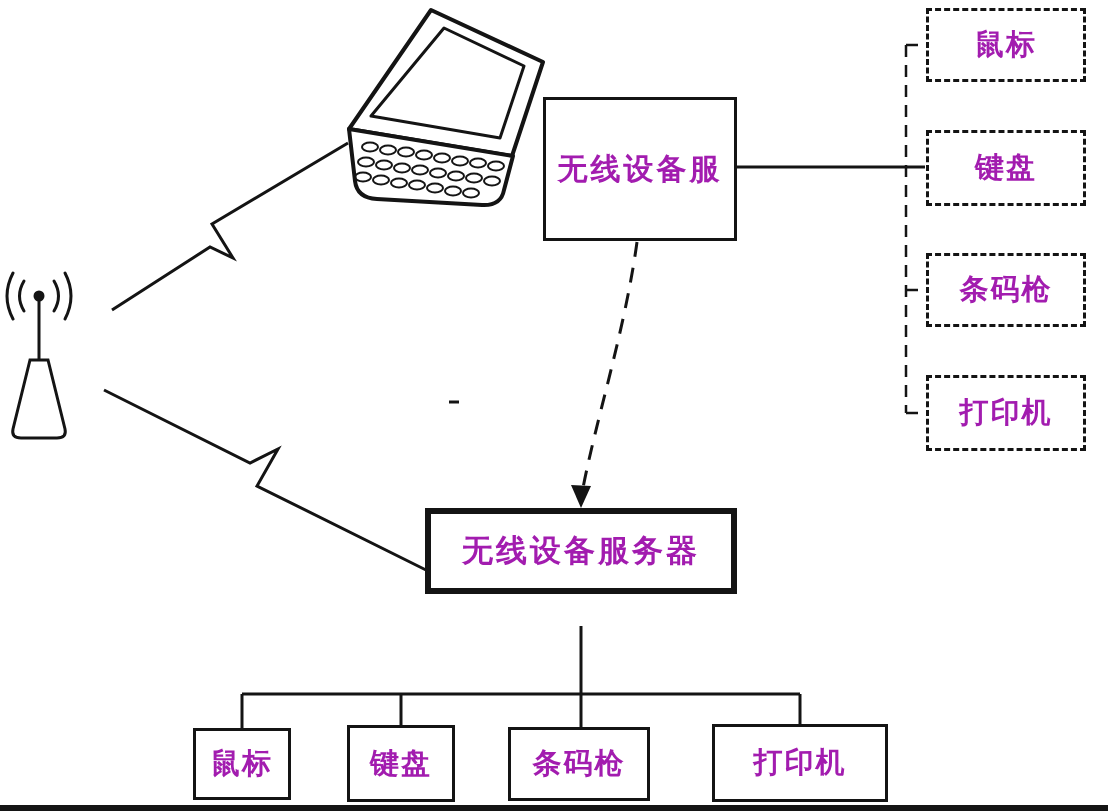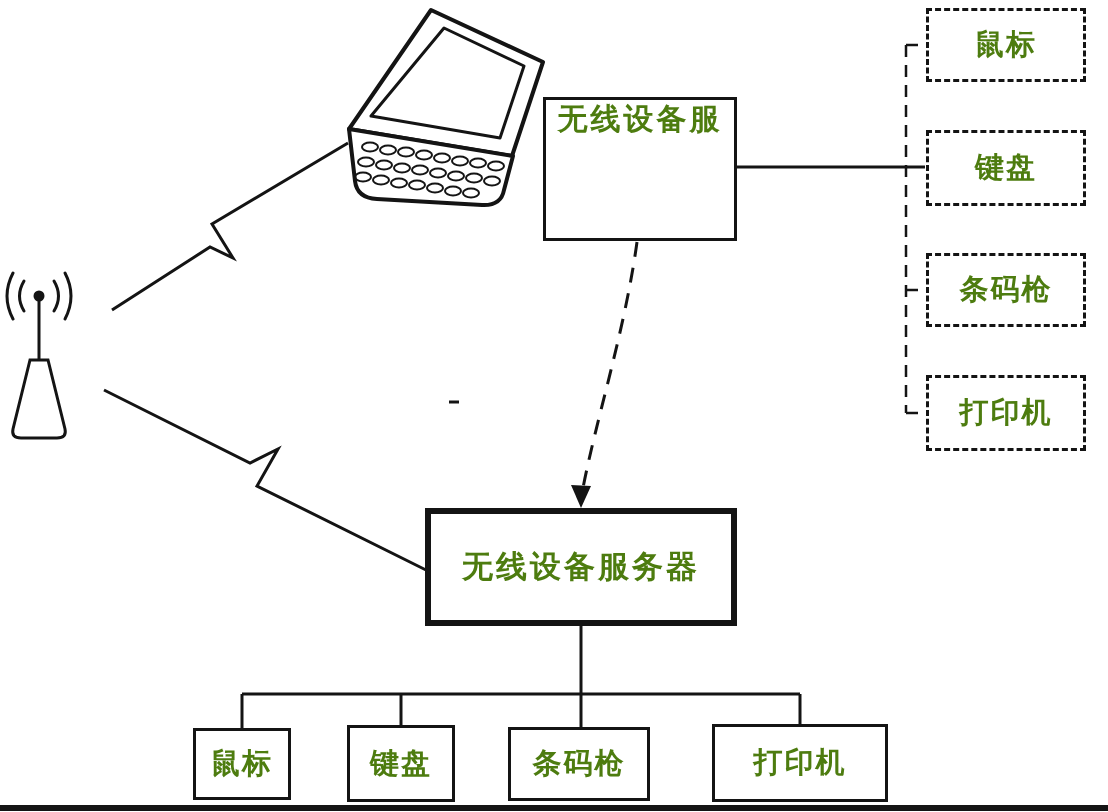--- a/index.html
+++ b/index.html
@@ -1,23 +1,23 @@
 <!DOCTYPE html>
 <html><head>
 <meta charset="utf-8">
 <style>
   html,body{margin:0;padding:0;background:#ffffff;font-family:"Liberation Sans",sans-serif;}
   .stage{position:relative;width:1108px;height:812px;background:#ffffff;overflow:hidden;}
   .layer{position:absolute;left:0;top:0;}
   .box{position:absolute;box-sizing:border-box;display:flex;flex-direction:column;
-       align-items:center;justify-content:center;background:#ffffff;color:#4d7c0f;
-       font-weight:700;letter-spacing:2px;text-align:center;z-index:2;font-family:Liberation Mono, monospace;}
+       align-items:center;justify-content:center;background:#ffffff;color:#a21caf;
+       font-weight:700;letter-spacing:2px;text-align:center;z-index:2;}
   .dashed{border:3px dashed #141414;font-size:29px;}
   .solidbox{border:3px solid #141414;font-size:29px;}
-  .driver{border:3px solid #141414;font-size:30px;line-height:1.45;letter-spacing:3px;justify-content:space-between;}
+  .driver{border:3px solid #141414;font-size:30px;line-height:1.45;letter-spacing:3px;}
   .server{border:6px solid #141414;font-size:31px;letter-spacing:3px;}
 </style>
 </head>
 <body>
 
 <div class="stage">
 
   <svg class="layer" width="1108" height="812" viewBox="0 0 1108 812">
     <defs>
       <ellipse id="key" rx="8" ry="4.5" fill="none" stroke="#141414" stroke-width="2"></ellipse>
@@ -92,21 +92,21 @@
 
     <line x1="449" y1="402" x2="459" y2="402" stroke="#141414" stroke-width="3"></line>
 
     <line x1="0" y1="808" x2="1108" y2="808" stroke="#141414" stroke-width="6"></line>
   </svg>
 
   <div class="box driver" style="left:543px;top:97px;width:194px;height:144px;">
     <div>无线设备服</div>
   </div>
 
-  <div class="box server" style="left:425px;top:508px;width:312px;height:118px;">
+  <div class="box server" style="left:425px;top:508px;width:312px;height:86px;">
     <span>无线设备服务器</span>
   </div>
 
   <div class="box dashed" style="left:926px;top:8px;width:160px;height:74px;">
     <span>鼠标</span>
   </div>
   <div class="box dashed" style="left:926px;top:130px;width:160px;height:76px;">
     <span>键盘</span>
   </div>
   <div class="box dashed" style="left:926px;top:253px;width:160px;height:74px;">

